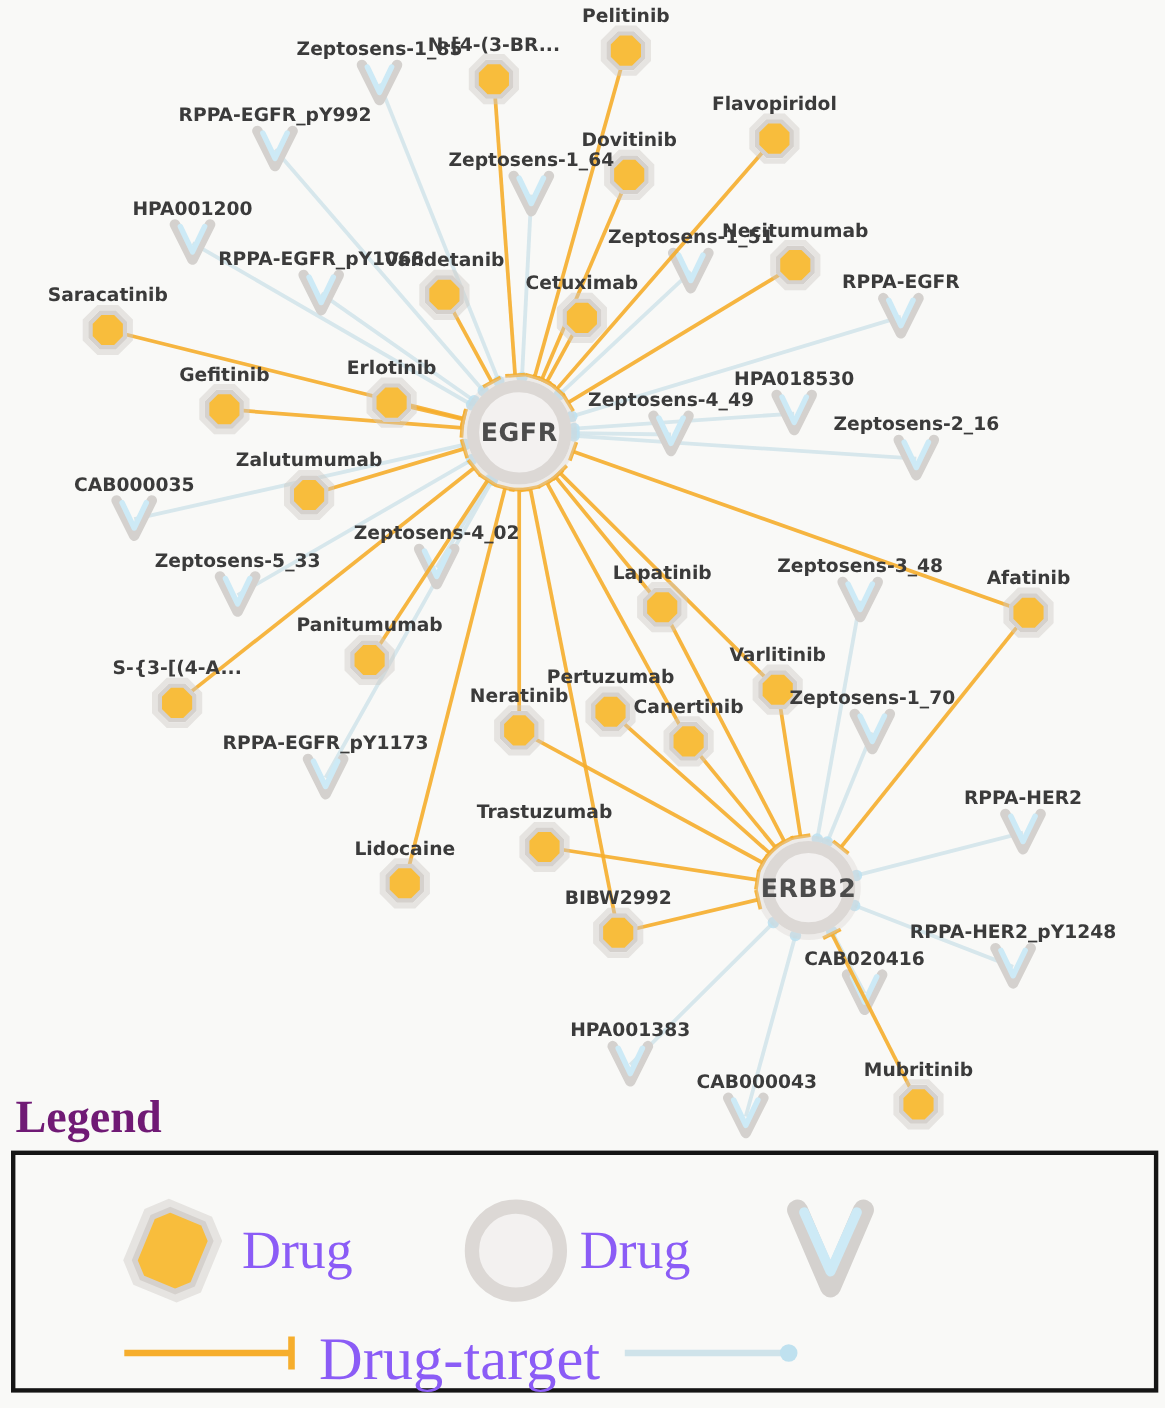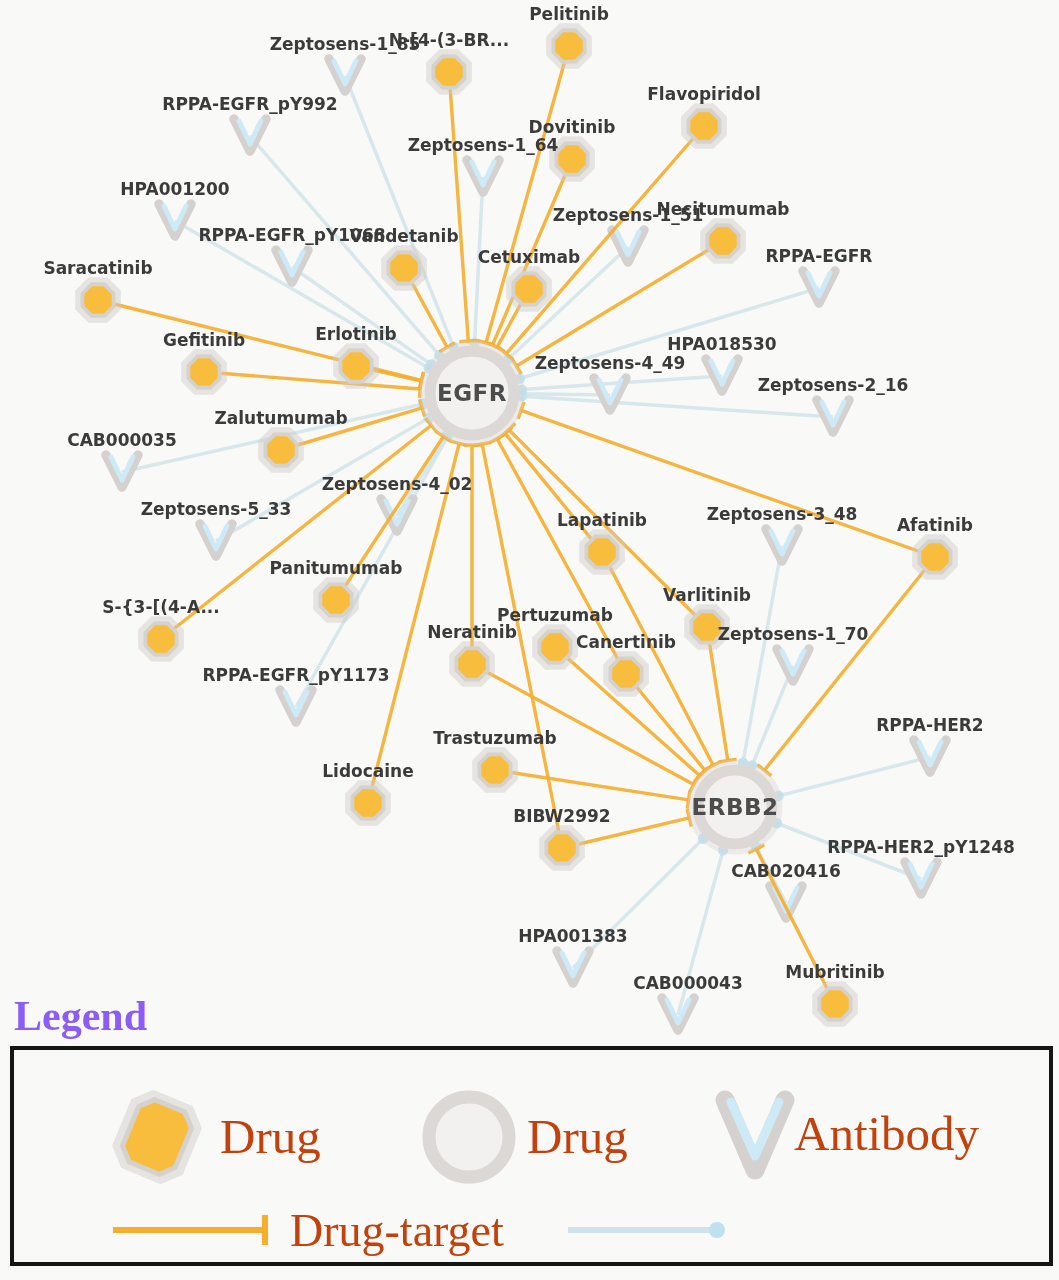--- a/index.html
+++ b/index.html
@@ -8,34 +8,34 @@
     background:var(--bg,#f9f9f7);
     position:relative;overflow:hidden;
     font-family:"DejaVu Sans",sans-serif;
   }
   #net{position:absolute;left:0;top:0;}
   .nlabel{font:bold 17px "DejaVu Sans",sans-serif;fill:var(--label,#3b3b3b);text-anchor:middle;}
   .glabel{font:bold 23px "DejaVu Sans",sans-serif;fill:var(--gene-label,#4c4c4c);text-anchor:middle;letter-spacing:.5px;}
   .legend-title{
     position:absolute;left:14px;top:992px;
     font:bold 42px "Liberation Serif","DejaVu Serif",serif;
-    color:#8b5cf6;
+    color:#701a75;
   }
   .legend-box{
     position:absolute;left:10px;top:1046px;width:1035px;height:212px;
     border:4px solid var(--legend-border,#151515);
     background:var(--bg,#f9f9f7);
   }
   .legend-box .glyph{position:absolute;}
   .legend-text{
     position:absolute;
     font:400 49px "Liberation Serif","DejaVu Serif",serif;
-    color:#c2410c;white-space:nowrap;
+    color:#8b5cf6;white-space:nowrap;
   }
-  .legend-text.small{font-size:46px;}
+  .legend-text.small{font-size:55px;}
 </style>
 </head>
 <body>
 
 <svg id="net" width="1059" height="1280" viewBox="0 0 1059 1280">
     <g>
       <line x1="345" y1="76" x2="453.4052248669773" y2="346.58626994355745" stroke="#cfe3ea" stroke-width="3.5" opacity="0.8"></line>
       <circle cx="453.4052248669773" cy="346.58626994355745" r="5.2" fill="#bfe1ef" opacity="0.9"></circle>
       <line x1="250" y1="136" x2="439.3151734706454" y2="355.16216027908047" stroke="#cfe3ea" stroke-width="3.5" opacity="0.8"></line>
       <circle cx="439.3151734706454" cy="355.16216027908047" r="5.2" fill="#bfe1ef" opacity="0.9"></circle>
@@ -390,21 +390,20 @@
 
   <svg class="glyph" style="left:405px;top:37px" width="100" height="100" viewBox="0 0 100 100">
     <circle cx="50" cy="50" r="40" style="fill:var(--gene-fill);stroke:var(--gene-stroke);stroke-width:13"></circle>
   </svg>
   <div class="legend-text" style="left:513px;top:58px">Drug</div>
 
   <svg class="glyph" style="left:693px;top:32px" width="96" height="106" viewBox="0 0 96 106">
     <path d="M18 18 L48 88 L78 18" style="fill:none;stroke:var(--antibody-stroke);stroke-width:19;stroke-linecap:round;stroke-linejoin:round"></path>
     <path d="M24 20 L48 74 L72 20" style="fill:none;stroke:var(--antibody-fill);stroke-width:9;stroke-linecap:round;stroke-linejoin:round"></path>
   </svg>
-  <div class="legend-text" style="left:780px;top:55px">Antibody</div>
 
   <svg class="glyph" style="left:95px;top:160px" width="175" height="40" viewBox="0 0 175 40">
     <line x1="4" y1="20" x2="156" y2="20" style="stroke:var(--drug-edge);stroke-width:6"></line>
     <line x1="156" y1="5" x2="156" y2="35" style="stroke:var(--drug-edge);stroke-width:6"></line>
   </svg>
   <div class="legend-text small" style="left:276px;top:154px">Drug-target</div>
 
   <svg class="glyph" style="left:550px;top:160px" width="175" height="40" viewBox="0 0 175 40">
     <line x1="4" y1="20" x2="150" y2="20" style="stroke:var(--antibody-edge);stroke-width:6"></line>
     <circle cx="153" cy="20" r="8" style="fill:var(--antibody-dot)"></circle>

